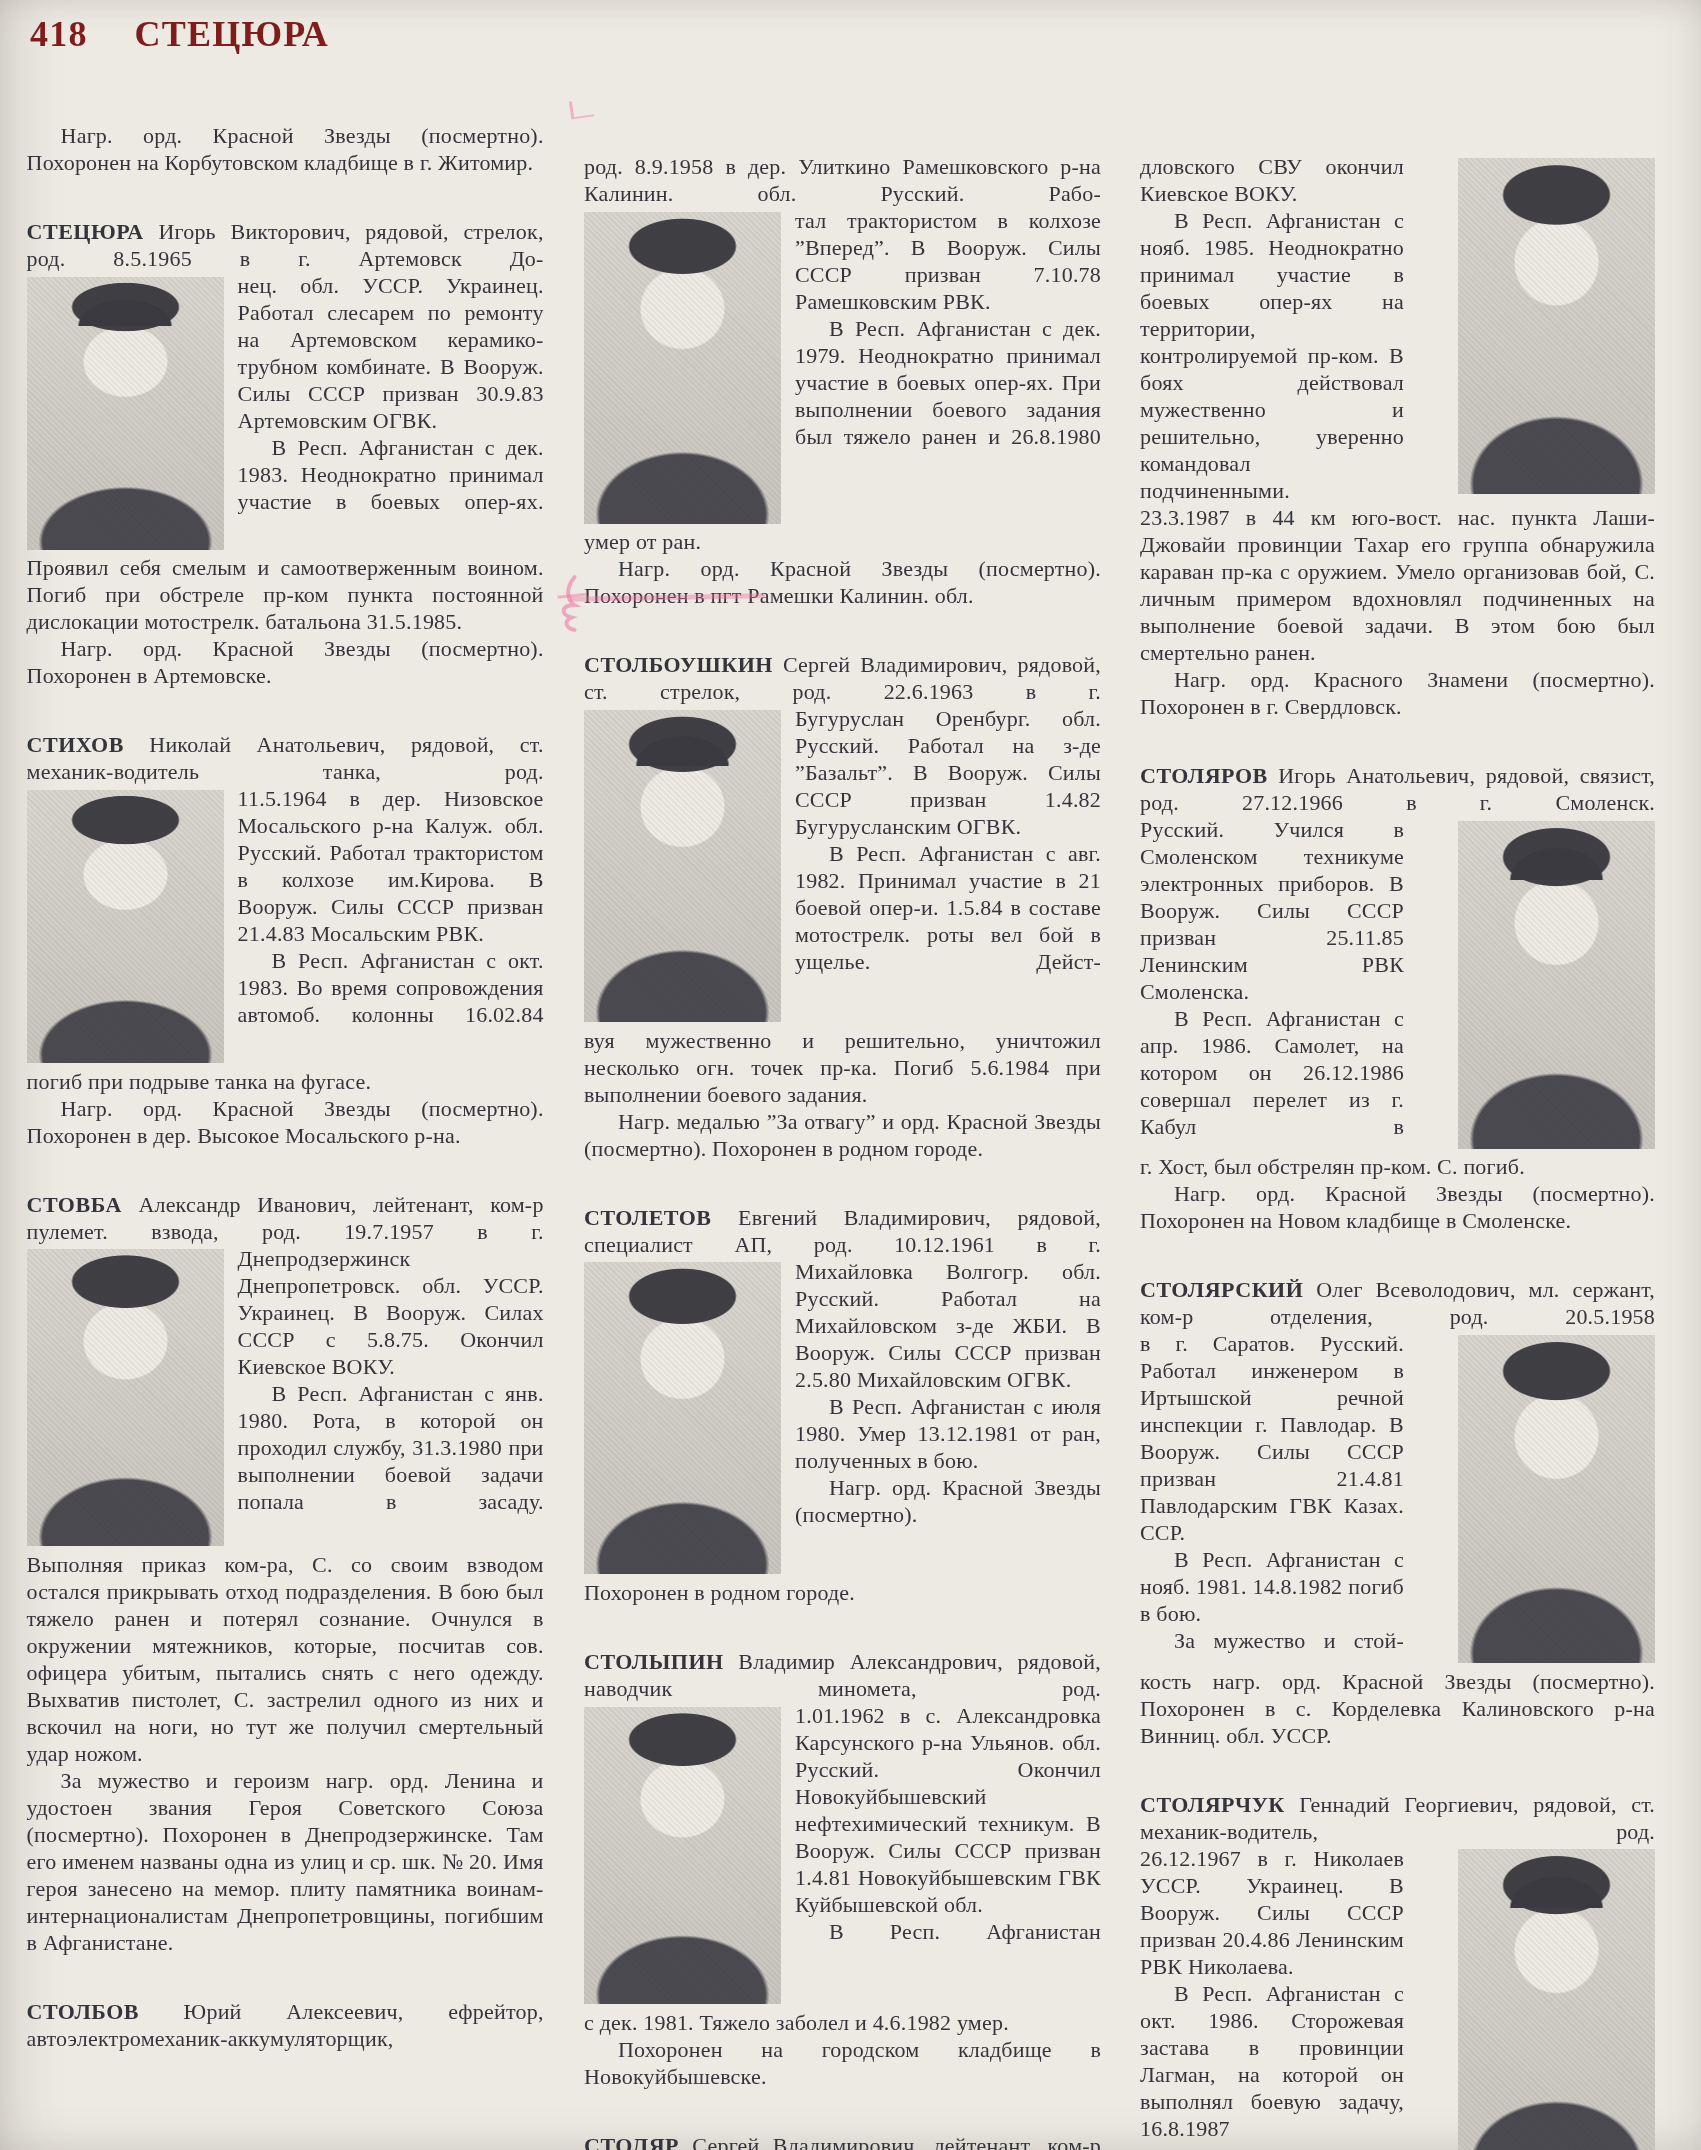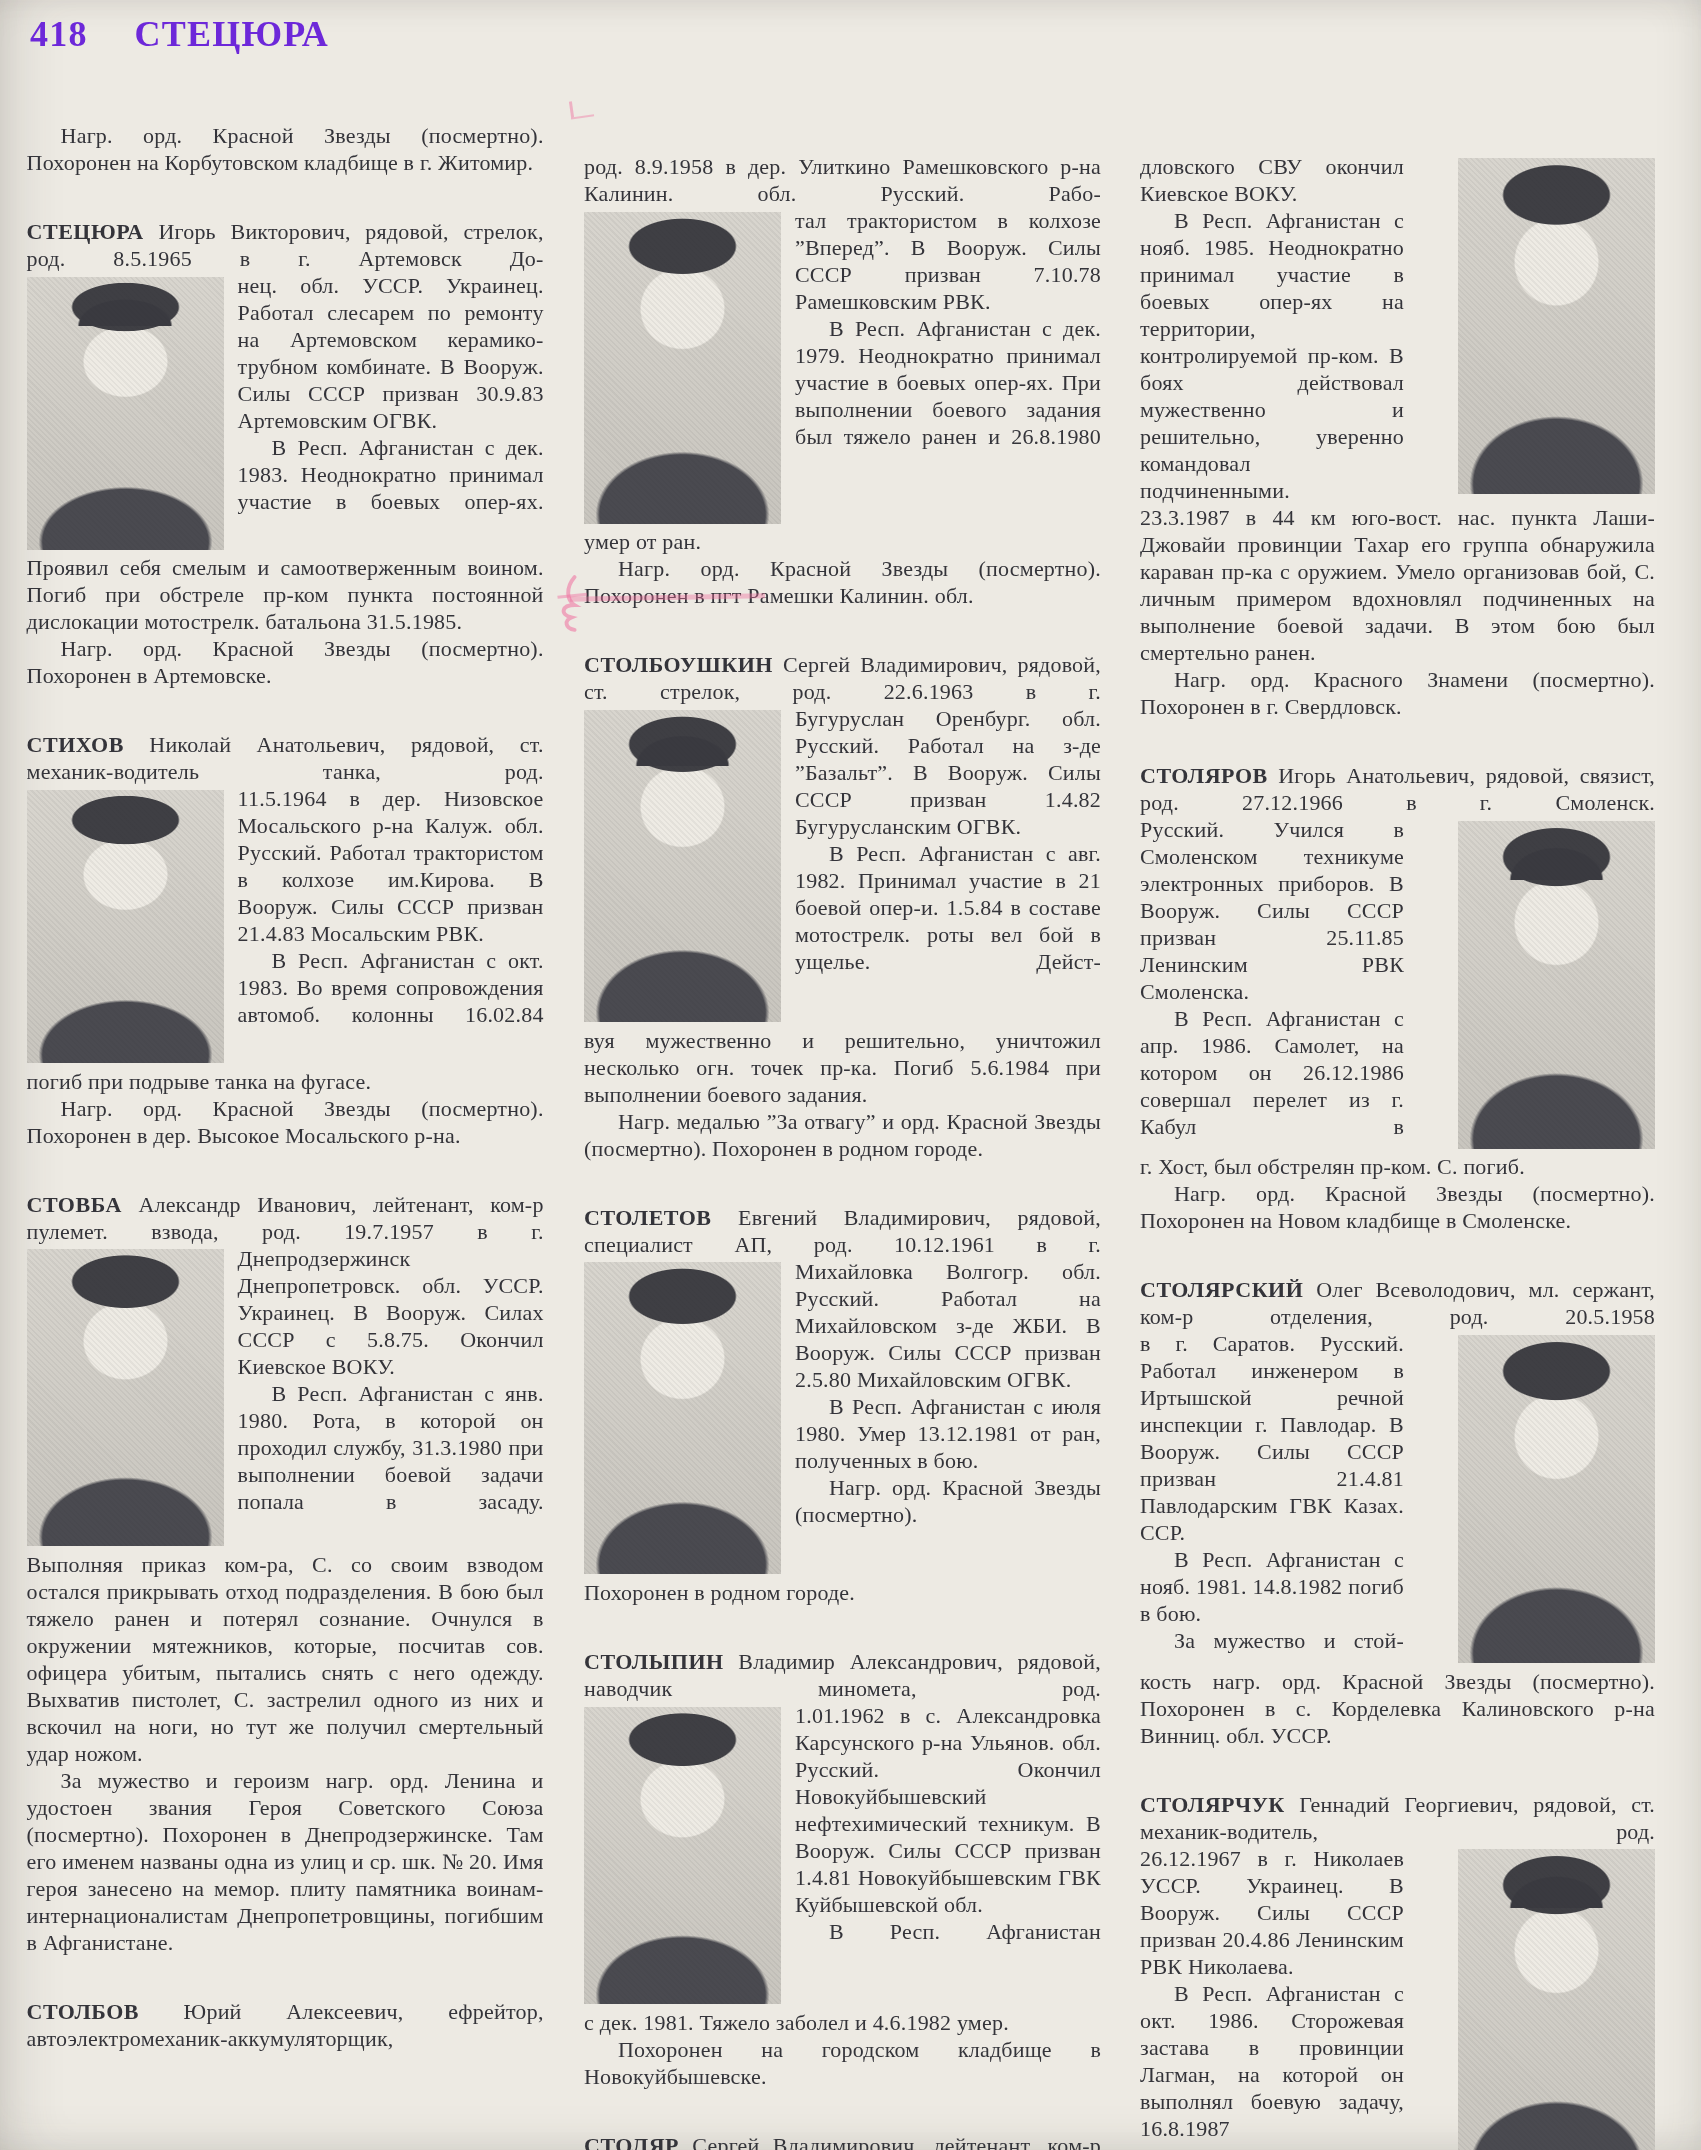--- a/index.html
+++ b/index.html
@@ -8,21 +8,21 @@
     background:#edeae3;
     font-family:"Liberation Serif","DejaVu Serif",serif;
     color:#34343a;
   }
   .page-shade{position:absolute;inset:0;pointer-events:none;
     box-shadow:inset 36px 0 55px -26.6px rgba(60,55,50,.18),
                inset -26.6px 0 47px -23.4px rgba(60,55,50,.12),
                inset 0 -28px 47px -23.4px rgba(60,55,50,.10),
                inset 0 23.4px 39px -23.4px rgba(60,55,50,.08);}
   .pagehead{position:absolute;left:30px;top:12.5px;display:flex;gap:47px;
-    font-size:36px;font-weight:bold;letter-spacing:1.2px;color:#6d28d9;}
+    font-size:36px;font-weight:bold;letter-spacing:1.2px;color:#7f1d1d;}
   .col{position:absolute;width:517px;font-size:22px;line-height:27px;
     letter-spacing:0.2px;margin-top:44px;}
   .col1{left:26.6px;top:78px;}
   .col2{left:584px;top:109px;}
   .col3{left:1140px;top:109px;width:515px;}
   .entry{margin-top:42px;}
   .entry:first-child{margin-top:0;}
   .jp{margin:0;text-align:justify;}
   .ind{text-indent:34px;}
   .cl{text-align-last:justify;}

